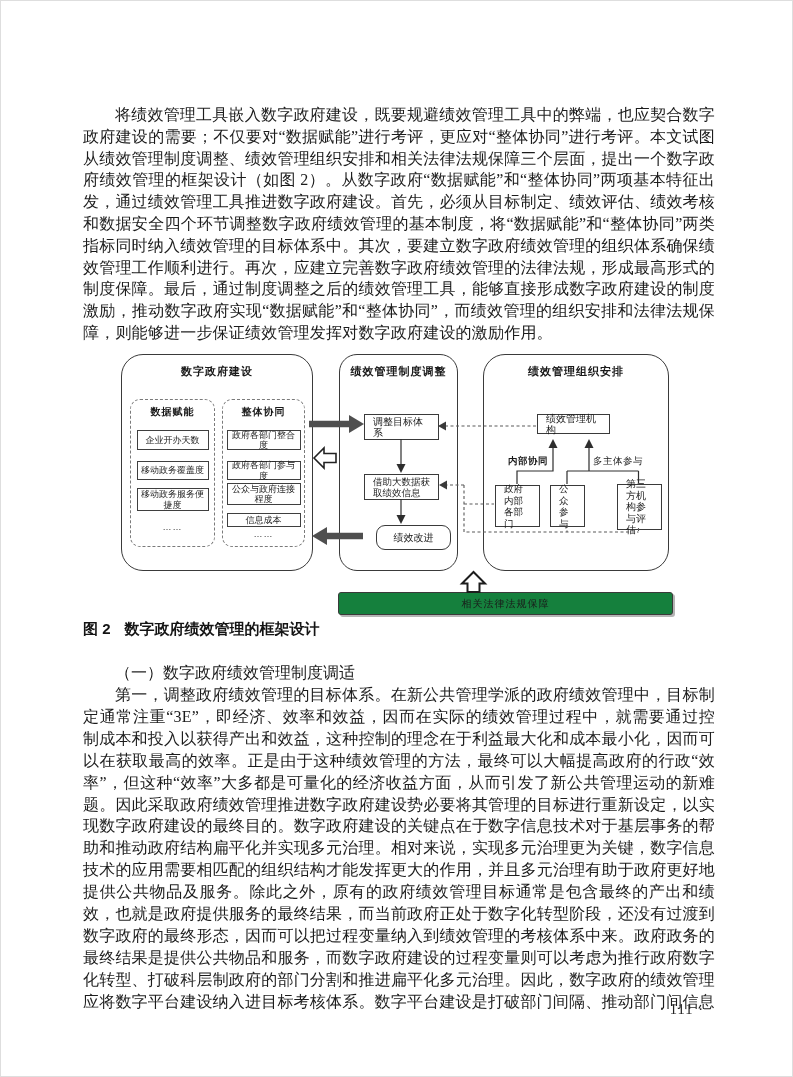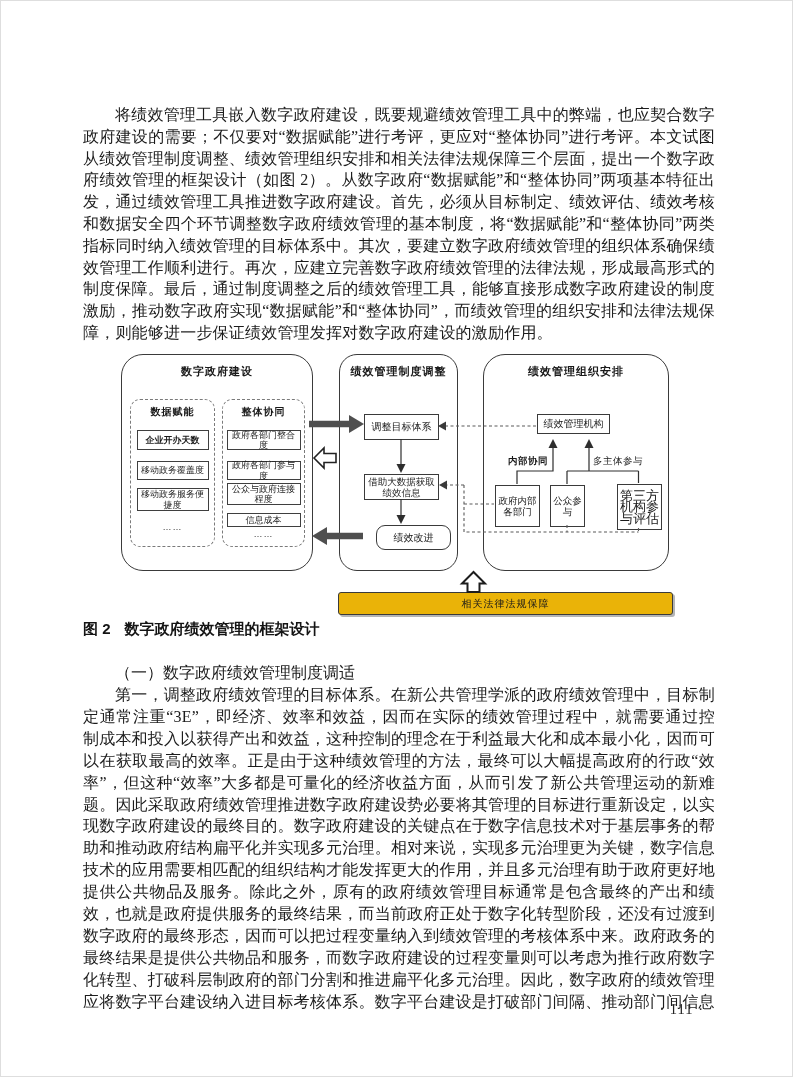--- a/index.html
+++ b/index.html
@@ -38,46 +38,46 @@
   .grp-title{text-align:center;margin-top:5px;font-size:10px;font-weight:bold;letter-spacing:1px;}
   .gitem{
     position:absolute;left:50%;transform:translateX(-50%);
     border:1px solid #3f3f3f;background:#fff;box-sizing:border-box;
     font-size:9px;text-align:center;display:flex;align-items:center;justify-content:center;
     line-height:10.5px;padding:0 2px;
   }
   .gdots{position:absolute;left:0;right:0;text-align:center;font-size:9px;letter-spacing:1px;color:#333;}
   .node{
     position:absolute;border:1.4px solid #3a3a3a;background:#fff;box-sizing:border-box;
-    display:flex;align-items:center;justify-content:center;text-align:center;
-    font-size:10px;line-height:11.5px;padding:0 2px;
+    display:flex;align-items:center;justify-content:center;
+    font-size:10px;line-height:11.5px;padding:0 8px;
   }
   .edge-label{position:absolute;font-size:9.5px;letter-spacing:0.5px;white-space:nowrap;}
   .bottom-bar{
     position:absolute;left:227px;top:238px;width:335px;height:23px;
-    border:1.2px solid #3a3a3a;border-radius:3px;background:#eab308;box-sizing:border-box;
+    border:1.2px solid #3a3a3a;border-radius:3px;background:#15803d;box-sizing:border-box;
     box-shadow:2px 2px 0 #b5b5b5;
     display:flex;align-items:center;justify-content:center;font-size:10px;letter-spacing:1px;
   }
   .arrow-layer{position:absolute;left:0;top:0;pointer-events:none;}
 </style>
 </head>
 <body>
 
 <div class="page">
 
   <p class="body-para" style="top:87px;">将绩效管理工具嵌入数字政府建设，既要规避绩效管理工具中的弊端，也应契合数字政府建设的需要；不仅要对“数据赋能”进行考评，更应对“整体协同”进行考评。本文试图从绩效管理制度调整、绩效管理组织安排和相关法律法规保障三个层面，提出一个数字政府绩效管理的框架设计（如图 2）。从数字政府“数据赋能”和“整体协同”两项基本特征出发，通过绩效管理工具推进数字政府建设。首先，必须从目标制定、绩效评估、绩效考核和数据安全四个环节调整数字政府绩效管理的基本制度，将“数据赋能”和“整体协同”两类指标同时纳入绩效管理的目标体系中。其次，要建立数字政府绩效管理的组织体系确保绩效管理工作顺利进行。再次，应建立完善数字政府绩效管理的法律法规，形成最高形式的制度保障。最后，通过制度调整之后的绩效管理工具，能够直接形成数字政府建设的制度激励，推动数字政府实现“数据赋能”和“整体协同”，而绩效管理的组织安排和法律法规保障，则能够进一步保证绩效管理发挥对数字政府建设的激励作用。</p>
 
   <div class="diagram">
 
     <div class="dgbox" style="left:10px;top:0;width:192px;height:217px;">
       <div class="dg-title">数字政府建设</div>
       <div class="grp" style="left:8px;top:44px;width:85px;height:148px;">
         <div class="grp-title">数据赋能</div>
-        <div class="gitem" style="top:30px;width:72px;height:20px;font-weight:bold;">企业开办天数</div>
+        <div class="gitem" style="top:30px;width:72px;height:20px;">企业开办天数</div>
         <div class="gitem" style="top:61px;width:72px;height:19px;">移动政务覆盖度</div>
         <div class="gitem" style="top:88px;width:72px;height:23px;">移动政务服务便捷度</div>
         <div class="gdots" style="top:122px;">……</div>
       </div>
       <div class="grp" style="left:100px;top:44px;width:83px;height:148px;">
         <div class="grp-title">整体协同</div>
         <div class="gitem" style="top:30px;width:74px;height:20px;">政府各部门整合度</div>
         <div class="gitem" style="top:61px;width:74px;height:19px;">政府各部门参与度</div>
         <div class="gitem" style="top:83px;width:74px;height:22px;">公众与政府连接程度</div>
         <div class="gitem" style="top:113px;width:74px;height:14px;">信息成本</div>
@@ -92,21 +92,21 @@
       <div class="node" style="left:36px;top:170px;width:75px;height:25px;border-radius:9px;">绩效改进</div>
     </div>
 
     <div class="dgbox" style="left:372px;top:0;width:186px;height:217px;">
       <div class="dg-title">绩效管理组织安排</div>
       <div class="node" style="left:53px;top:59px;width:73px;height:20px;">绩效管理机构</div>
       <div class="edge-label" style="left:24px;top:100px;font-weight:bold;">内部协同</div>
       <div class="edge-label" style="left:109px;top:100px;">多主体参与</div>
       <div class="node" style="left:11px;top:130px;width:45px;height:42px;font-size:9.5px;">政府内部各部门</div>
       <div class="node" style="left:66px;top:130px;width:35px;height:42px;font-size:9.5px;">公众参与</div>
-      <div class="node" style="left:133px;top:129px;width:45px;height:46px;font-size:13px;">第三方机构参与评估</div>
+      <div class="node" style="left:133px;top:129px;width:45px;height:46px;font-size:10px;">第三方机构参与评估</div>
     </div>
 
     <div class="bottom-bar">相关法律法规保障</div>
 
     <svg class="arrow-layer" width="600" height="262" viewBox="0 0 600 262">
 
       <g>
         <path d="M198,70 H239" stroke="#4f4f4f" stroke-width="6.5" fill="none"></path>
         <polygon points="238,61 253,70 238,79" fill="#4f4f4f"></polygon>
       </g>

